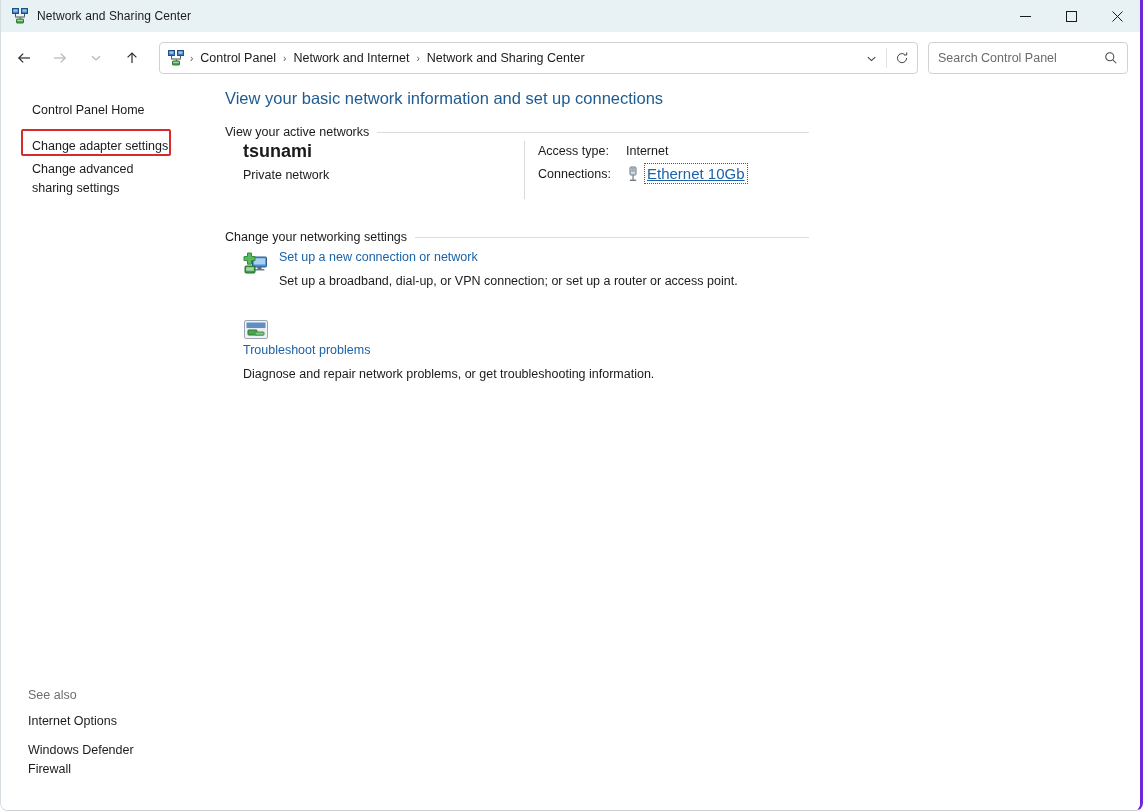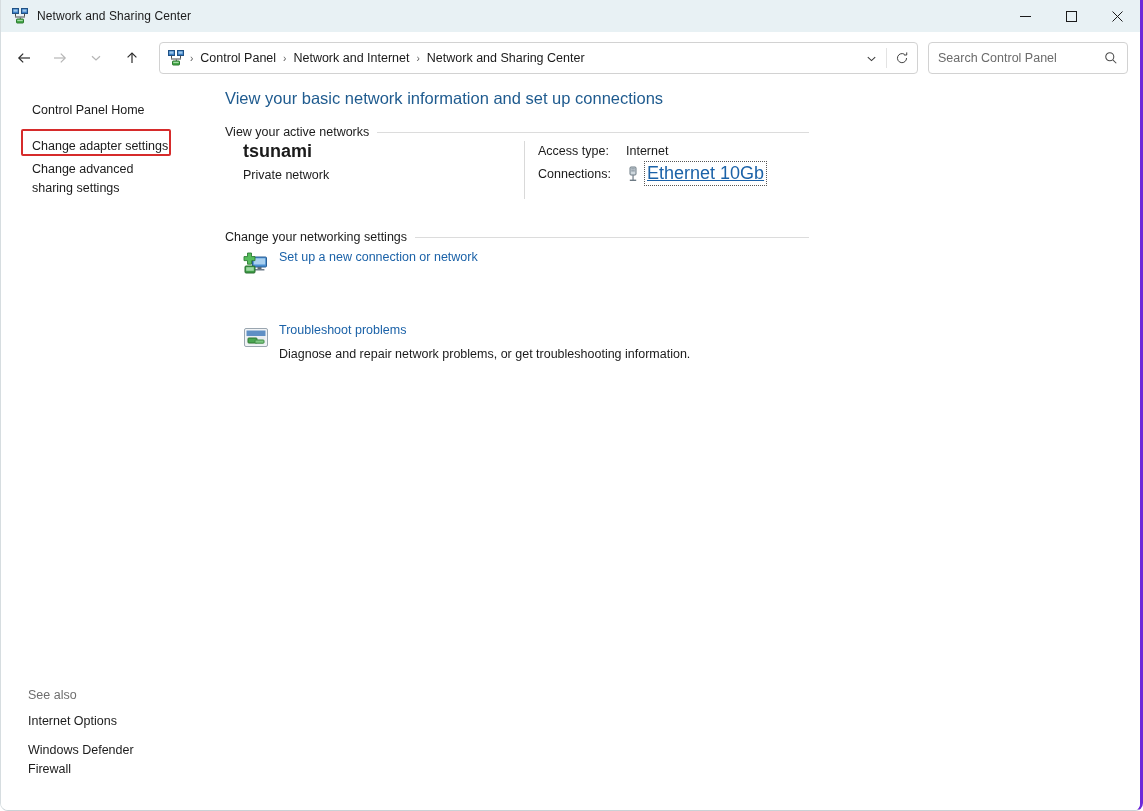--- a/index.html
+++ b/index.html
@@ -149,27 +149,27 @@
     position: absolute; left: 301px; top: 57px; width: 1px; height: 58px;
     background: #d9d9d9;
   }
 
   .net-detail { position: absolute; left: 315px; top: 57px; }
   .detail-row { display: flex; align-items: center; height: 19px; margin-bottom: 4px; }
   .detail-label { font-size: 12.5px; color: #1b1b1b; width: 88px; }
   .detail-value { font-size: 12.5px; color: #1b1b1b; }
   .conn-icon { width: 14px; height: 16px; margin-right: 6px; position: relative; }
   .conn-link {
-    font-size: 18px; color: #1b62a8; text-decoration: underline;
+    font-size: 15px; color: #1b62a8; text-decoration: underline;
     outline: 1px dotted #555; outline-offset: 1px; padding: 0 1px;
   }
 
   .task { position: absolute; left: 20px; display: flex; }
   #task-setup { top: 166px; }
-  #task-trouble { top: 239px; }
+  #task-trouble { top: 231px; flex-direction: column; }
   .task-icon { width: 26px; height: 26px; margin-right: 10px; position: relative;
                flex: 0 0 auto; margin-top: 2px; }
   .task-link {
     font-size: 12.5px; color: #1b62a8; display: block; margin-bottom: 7px;
     white-space: nowrap;
   }
   .task-desc { font-size: 12.5px; color: #1b1b1b; white-space: nowrap; }
 </style>
 </head>
 <body>
@@ -350,20 +350,21 @@
             <rect x="10.8" y="6.3" width="11.4" height="6.2" fill="#a9d0ef"></rect>
             <rect x="14.5" y="15" width="4" height="2" fill="#5b6a77"></rect>
             <rect x="11.5" y="17" width="10" height="1.6" rx="0.6" fill="#6e7d89"></rect>
             <rect x="2" y="14" width="10" height="7" rx="1" fill="#3f9e47" stroke="#2a6c30"></rect>
             <rect x="3.2" y="15.2" width="7.6" height="3.6" fill="#9fd9a3"></rect>
             <path d="M4.5 1 L8.5 1 L8.5 4.6 L12 4.6 L12 8.6 L8.5 8.6 L8.5 12.2 L4.5 12.2 L4.5 8.6 L1 8.6 L1 4.6 L4.5 4.6 Z" fill="#56bd5d" stroke="#2f7d36" stroke-width="0.9"></path>
           </svg>
         </span>
         <span>
           <span class="task-link">Set up a new connection or network</span>
+          <span class="task-desc">Set up a broadband, dial-up, or VPN connection; or set up a router or access point.</span>
         </span>
       </div>
 
       <div class="task" id="task-trouble">
         <span class="task-icon">
           <svg width="26" height="26" viewBox="0 0 26 26">
             <rect x="1.5" y="3.5" width="23" height="18" rx="1.5" fill="#f2f4f6" stroke="#9aa6b0"></rect>
             <rect x="3.5" y="5.5" width="19" height="5.5" fill="#5f8fc4"></rect>
             <rect x="3.5" y="11" width="19" height="8.5" fill="#e9edf1"></rect>
             <rect x="5" y="13" width="9" height="5" rx="0.8" fill="#4aa751" stroke="#2c7531"></rect>

